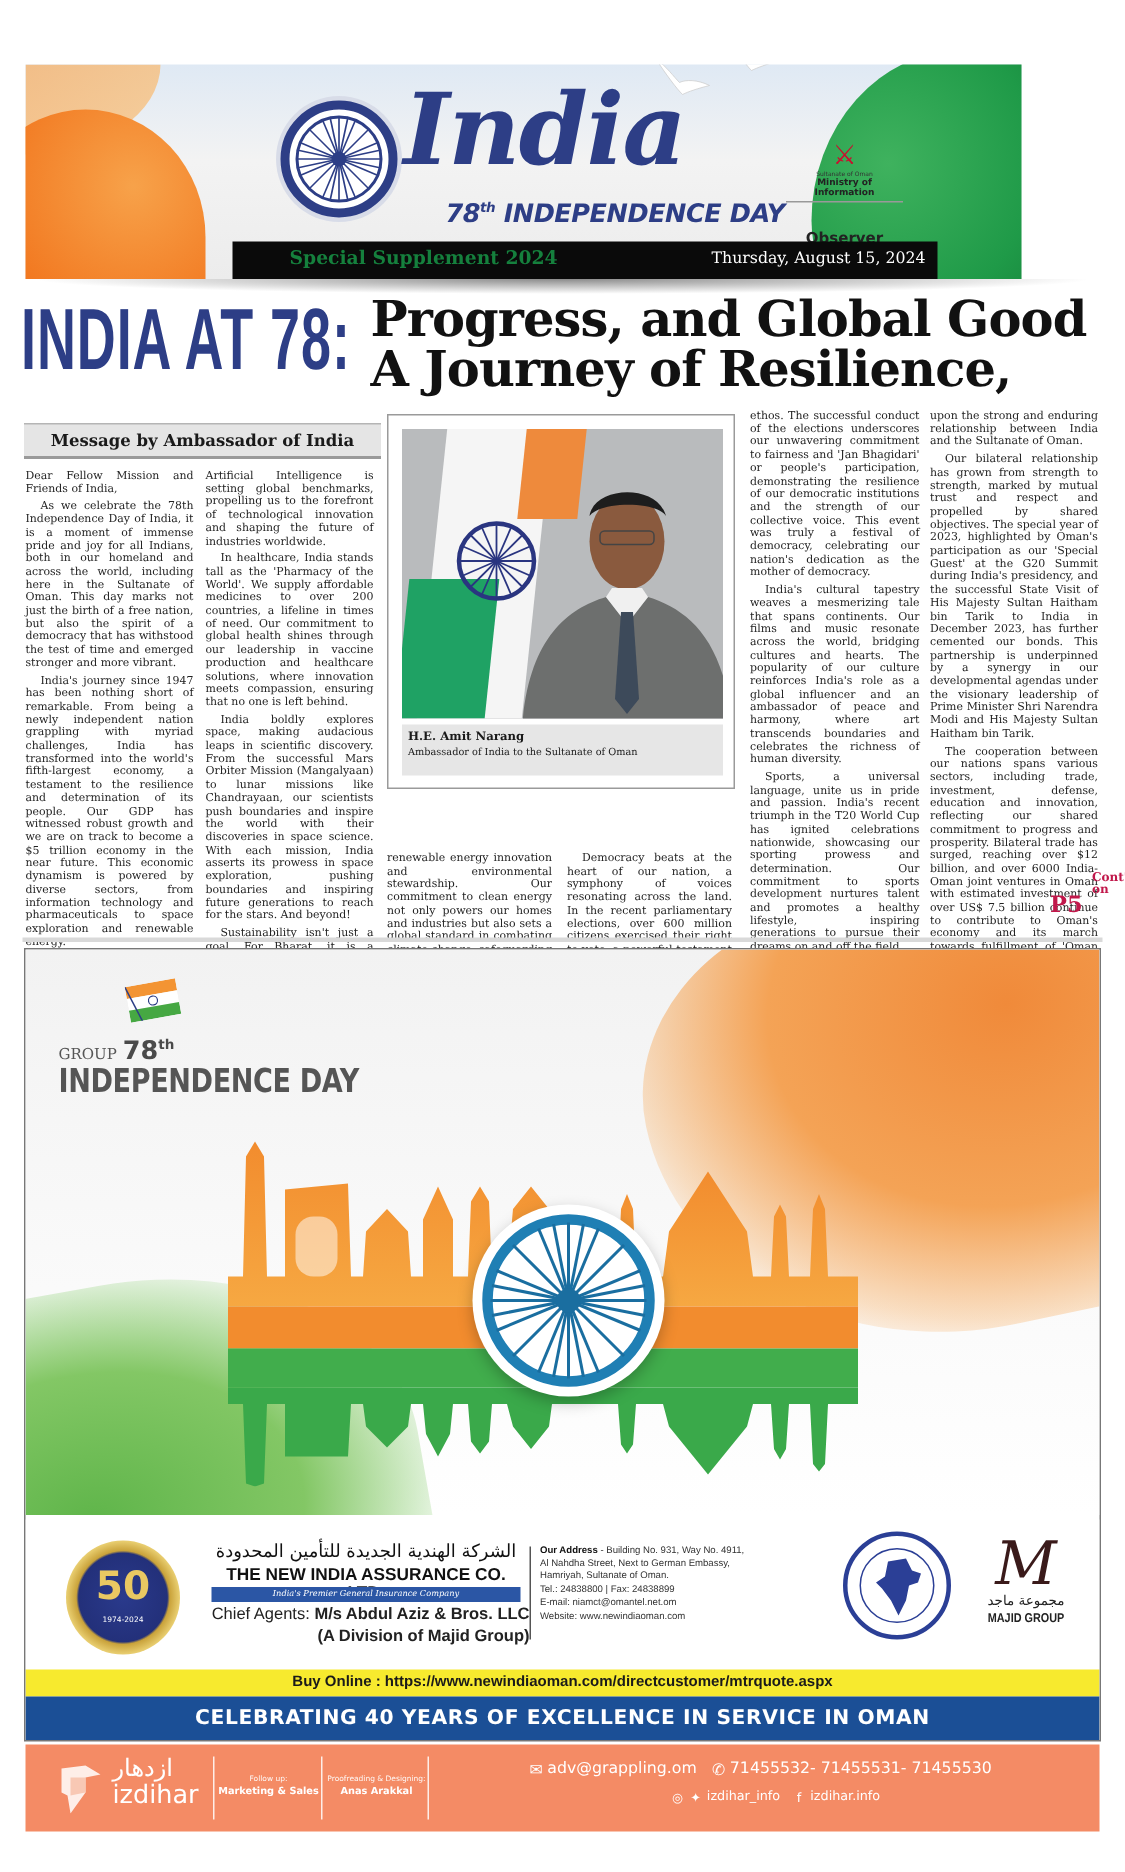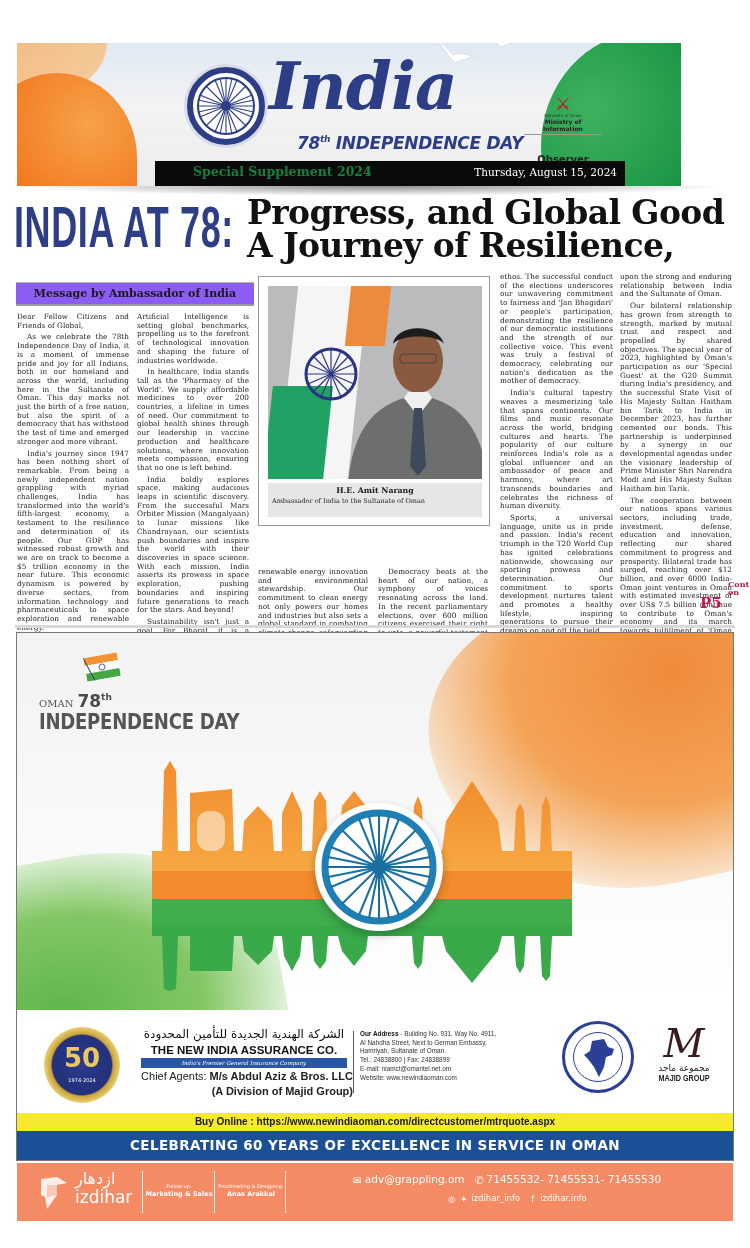--- a/index.html
+++ b/index.html
@@ -35,42 +35,42 @@
   .mh-shadow { position: absolute; left: 20px; top: 186px; width: 710px; height: 10px;
     background: radial-gradient(ellipse at 50% 0%, #8b8b8b 0%, rgba(255,255,255,0) 70%); }
 
   
   .hl-left { position: absolute; left: 14px; top: 198px; font-family: "Liberation Sans", sans-serif; font-weight: bold;
     font-size: 58px; color: #2d3e86; transform: scaleX(.62); transform-origin: left top; letter-spacing: 1px; line-height: 1; }
   .hl-right { position: absolute; left: 247px; top: 196px; font-family: "DejaVu Serif", serif; font-weight: bold;
     font-size: 33px; line-height: 33px; color: #111; letter-spacing: -.6px; }
 
   
-  .msg-head { position: absolute; left: 16px; top: 282px; width: 238px; height: 24px; background: #8b5cf6;
+  .msg-head { position: absolute; left: 16px; top: 282px; width: 238px; height: 24px; background: #e5e5e5;
     border-top: 1px solid #b5b5b5; border-bottom: 2px solid #9a9a9a; text-align: center;
     font-family: "DejaVu Serif", serif; font-weight: bold; font-size: 11px; line-height: 22px; }
   .col { position: absolute; font-family: "DejaVu Serif", serif; font-size: 7.3px; line-height: 8.7px; text-align: justify; color: #222; }
   .col p { margin-bottom: 3px; text-indent: 10px; }
   .col p.noind { text-indent: 0; }
   .c1 { left: 17px; top: 313px; width: 112px; }
   .c2 { left: 137px; top: 313px; width: 112px; }
   .c3 { left: 258px; top: 568px; width: 110px; }
   .c4 { left: 378px; top: 568px; width: 110px; }
   .c5 { left: 500px; top: 273px; width: 113px; }
   .c6 { left: 620px; top: 273px; width: 112px; }
 
   .photo-box { position: absolute; left: 258px; top: 276px; width: 232px; height: 250px; border: 1px solid #9a9a9a; background: #fff; }
   .photo { position: absolute; left: 9px; top: 9px; width: 214px; height: 193px; background: #b9bbbd; overflow: hidden; }
   .flag-white { position: absolute; left: 20px; top: 0; width: 70px; height: 193px; background: #f5f5f5; transform: skewX(-6deg); }
   .flag-orange { position: absolute; left: 80px; top: 0; width: 40px; height: 60px; background: #ee8a3c; transform: skewX(-6deg); }
   .flag-green { position: absolute; left: 0; top: 100px; width: 60px; height: 93px; background: #1fa264; transform: skewX(-6deg); }
   .photo-chakra { position: absolute; left: 35px; top: 60px; }
   .person { position: absolute; left: 70px; top: 30px; width: 150px; height: 170px; }
   .caption { position: absolute; left: 9px; top: 206px; width: 214px; height: 34px; background: #e6e6e6; padding: 3px 4px; }
-  .caption .nm { font-family: "DejaVu Serif", serif; font-weight: bold; font-size: 7.8px; text-align: center; }
+  .caption .nm { font-family: "DejaVu Serif", serif; font-weight: bold; font-size: 7.8px; }
   .caption .ti { font-family: "DejaVu Serif", serif; font-size: 6.5px; margin-top: 2px; }
 
   .contd { position: absolute; left: 700px; top: 580px; color: #c1184b; font-family: "DejaVu Serif", serif; font-weight: bold; }
   .contd .a { font-size: 8px; line-height: 8px; margin-left: 28px; }
   .contd .b { font-size: 15px; line-height: 15px; }
 
   .divider-grey { position: absolute; left: 15px; top: 625px; width: 720px; height: 3px; background: #d9d9d9; }
 
   
   .ad { position: absolute; left: 16px; top: 632px; width: 718px; height: 529px; border: 1px solid #777; overflow: hidden; background: #fff; }
@@ -179,21 +179,21 @@
 
 <div class="hl-left">INDIA AT 78:</div>
 <div class="hl-right">
   <div>Progress, and Global Good</div>
   <div>A Journey of Resilience,</div>
 </div>
 
 <div class="msg-head">Message by Ambassador of India</div>
 
 <div class="col c1">
-  <p class="noind">Dear Fellow Citizens and Friends of Global,</p>
+  <p class="noind">Dear Fellow Mission and Friends of India,</p>
   <p>As we celebrate the 78th Independence Day of India, it is a moment of immense pride and joy for all Indians, both in our homeland and across the world, including here in the Sultanate of Oman. This day marks not just the birth of a free nation, but also the spirit of a democracy that has withstood the test of time and emerged stronger and more vibrant.</p>
   <p>India's journey since 1947 has been nothing short of remarkable. From being a newly independent nation grappling with myriad challenges, India has transformed into the world's fifth-largest economy, a testament to the resilience and determination of its people. Our GDP has witnessed robust growth and we are on track to become a $5 trillion economy in the near future. This economic dynamism is powered by diverse sectors, from information technology and pharmaceuticals to space exploration and renewable energy.</p>
   <p>Today, India's prowess in digital inclusion, mobile banking and</p>
 </div>
 <div class="col c2">
   <p class="noind">Artificial Intelligence is setting global benchmarks, propelling us to the forefront of technological innovation and shaping the future of industries worldwide.</p>
   <p>In healthcare, India stands tall as the 'Pharmacy of the World'. We supply affordable medicines to over 200 countries, a lifeline in times of need. Our commitment to global health shines through our leadership in vaccine production and healthcare solutions, where innovation meets compassion, ensuring that no one is left behind.</p>
   <p>India boldly explores space, making audacious leaps in scientific discovery. From the successful Mars Orbiter Mission (Mangalyaan) to lunar missions like Chandrayaan, our scientists push boundaries and inspire the world with their discoveries in space science. With each mission, India asserts its prowess in space exploration, pushing boundaries and inspiring future generations to reach for the stars. And beyond!</p>
   <p>Sustainability isn't just a goal. For Bharat, it is a commitment.</p>
   <p>With plans to achieve 450 GW of renewable energy by 2030, India is at the vanguard of</p>
@@ -261,21 +261,21 @@
   <div class="ad-art">
     <div class="splash-or"></div>
     <div class="splash-gr"></div>
     <svg class="mini-flag" viewBox="0 0 34 24">
       <rect x="0" y="0" width="34" height="8" fill="#f39433"></rect>
       <rect x="0" y="8" width="34" height="8" fill="#fff"></rect>
       <rect x="0" y="16" width="34" height="8" fill="#46a843"></rect>
       <circle cx="17" cy="12" r="3" fill="none" stroke="#2d3e86" stroke-width=".8"></circle>
       <line x1="0" y1="0" x2="14" y2="44" stroke="#2d3e86" stroke-width="1"></line>
     </svg>
-    <div class="happy"><span>OMAN</span><span class="n78"><span>78</span><sup>th</sup></span></div>
+    <div class="happy"><span>GROUP</span><span class="n78"><span>78</span><sup>th</sup></span></div>
     <div class="indep">INDEPENDENCE DAY</div>
     <svg class="skyline" viewBox="0 0 470 240">
       <defs>
         <linearGradient id="sk" x1="0" y1="0" x2="0" y2="1">
           <stop offset="0" stop-color="#f28c2e"></stop>
             <stop offset="1" stop-color="#f6a842"></stop>
         </linearGradient>
       </defs>
 
       <path d="M10 120 L10 100 L20 100 L22 20 L28 10 L34 20 L36 100 L48 100 L48 42 L90 38 L92 100 L100 100 L102 70 L116 55 L130 70 L132 100 L140 100 L140 62 L150 40 L160 62 L160 100 L170 100 L172 50 L178 40 L184 50 L186 100 L196 100 L200 55 L212 40 L224 55 L226 100 L250 100 L250 120Z" fill="url(#sk)"></path>
@@ -337,21 +337,21 @@
         </svg>
       </div>
     </div>
     <div class="majid">
       <div class="m">M</div>
       <div class="ar">مجموعة ماجد</div>
       <div class="en">MAJID GROUP</div>
     </div>
   </div>
   <div class="buy-bar">Buy Online : https://www.newindiaoman.com/directcustomer/mtrquote.aspx</div>
-  <div class="celebrate-bar">CELEBRATING 60 YEARS OF EXCELLENCE IN SERVICE IN OMAN</div>
+  <div class="celebrate-bar">CELEBRATING 40 YEARS OF EXCELLENCE IN SERVICE IN OMAN</div>
 </div>
 
 <div class="footer">
   <svg class="fl-logo" viewBox="0 0 30 34">
     <path d="M2 4 L18 2 L28 8 L18 10 L18 20 L8 34 L6 22 L2 20Z" fill="#fff" opacity=".85"></path>
     <path d="M8 10 L18 10 L18 20 L8 22Z" fill="#f8c8b4"></path>
   </svg>
   <div class="fl-ar">ازدهار</div>
   <div class="fl-en">izdihar</div>
   <div class="vsep" style="left:125px;"></div>

